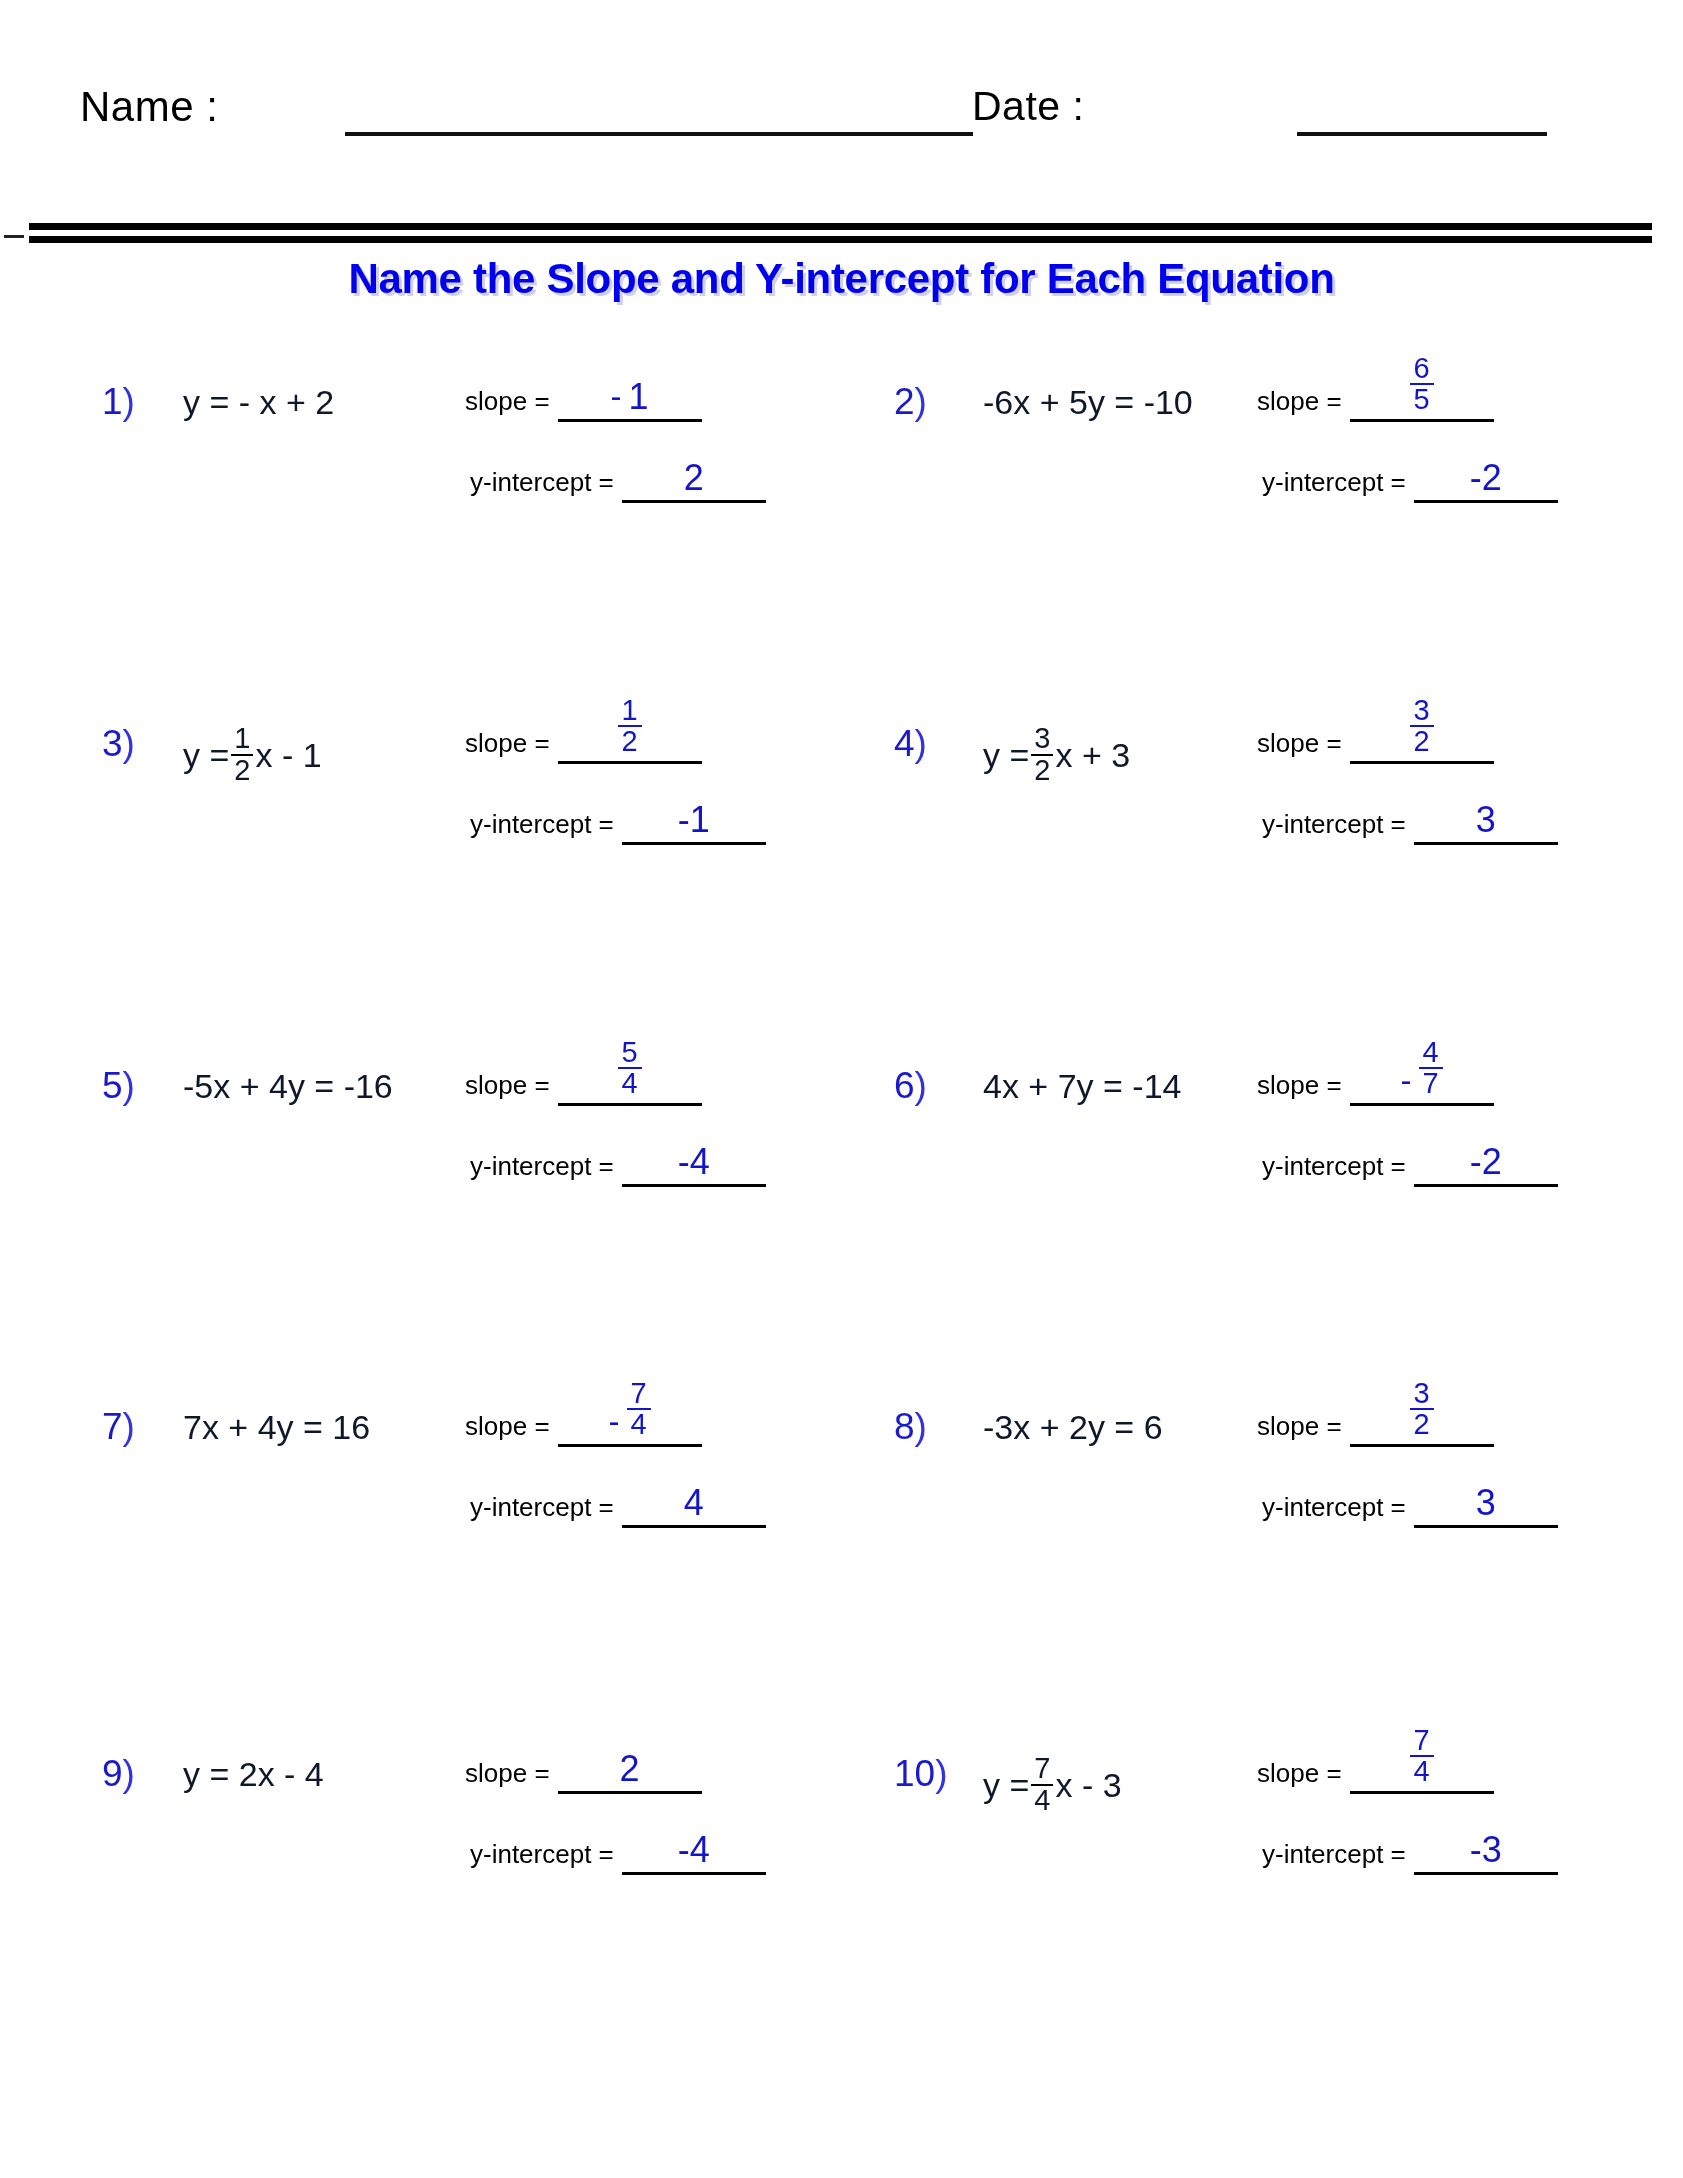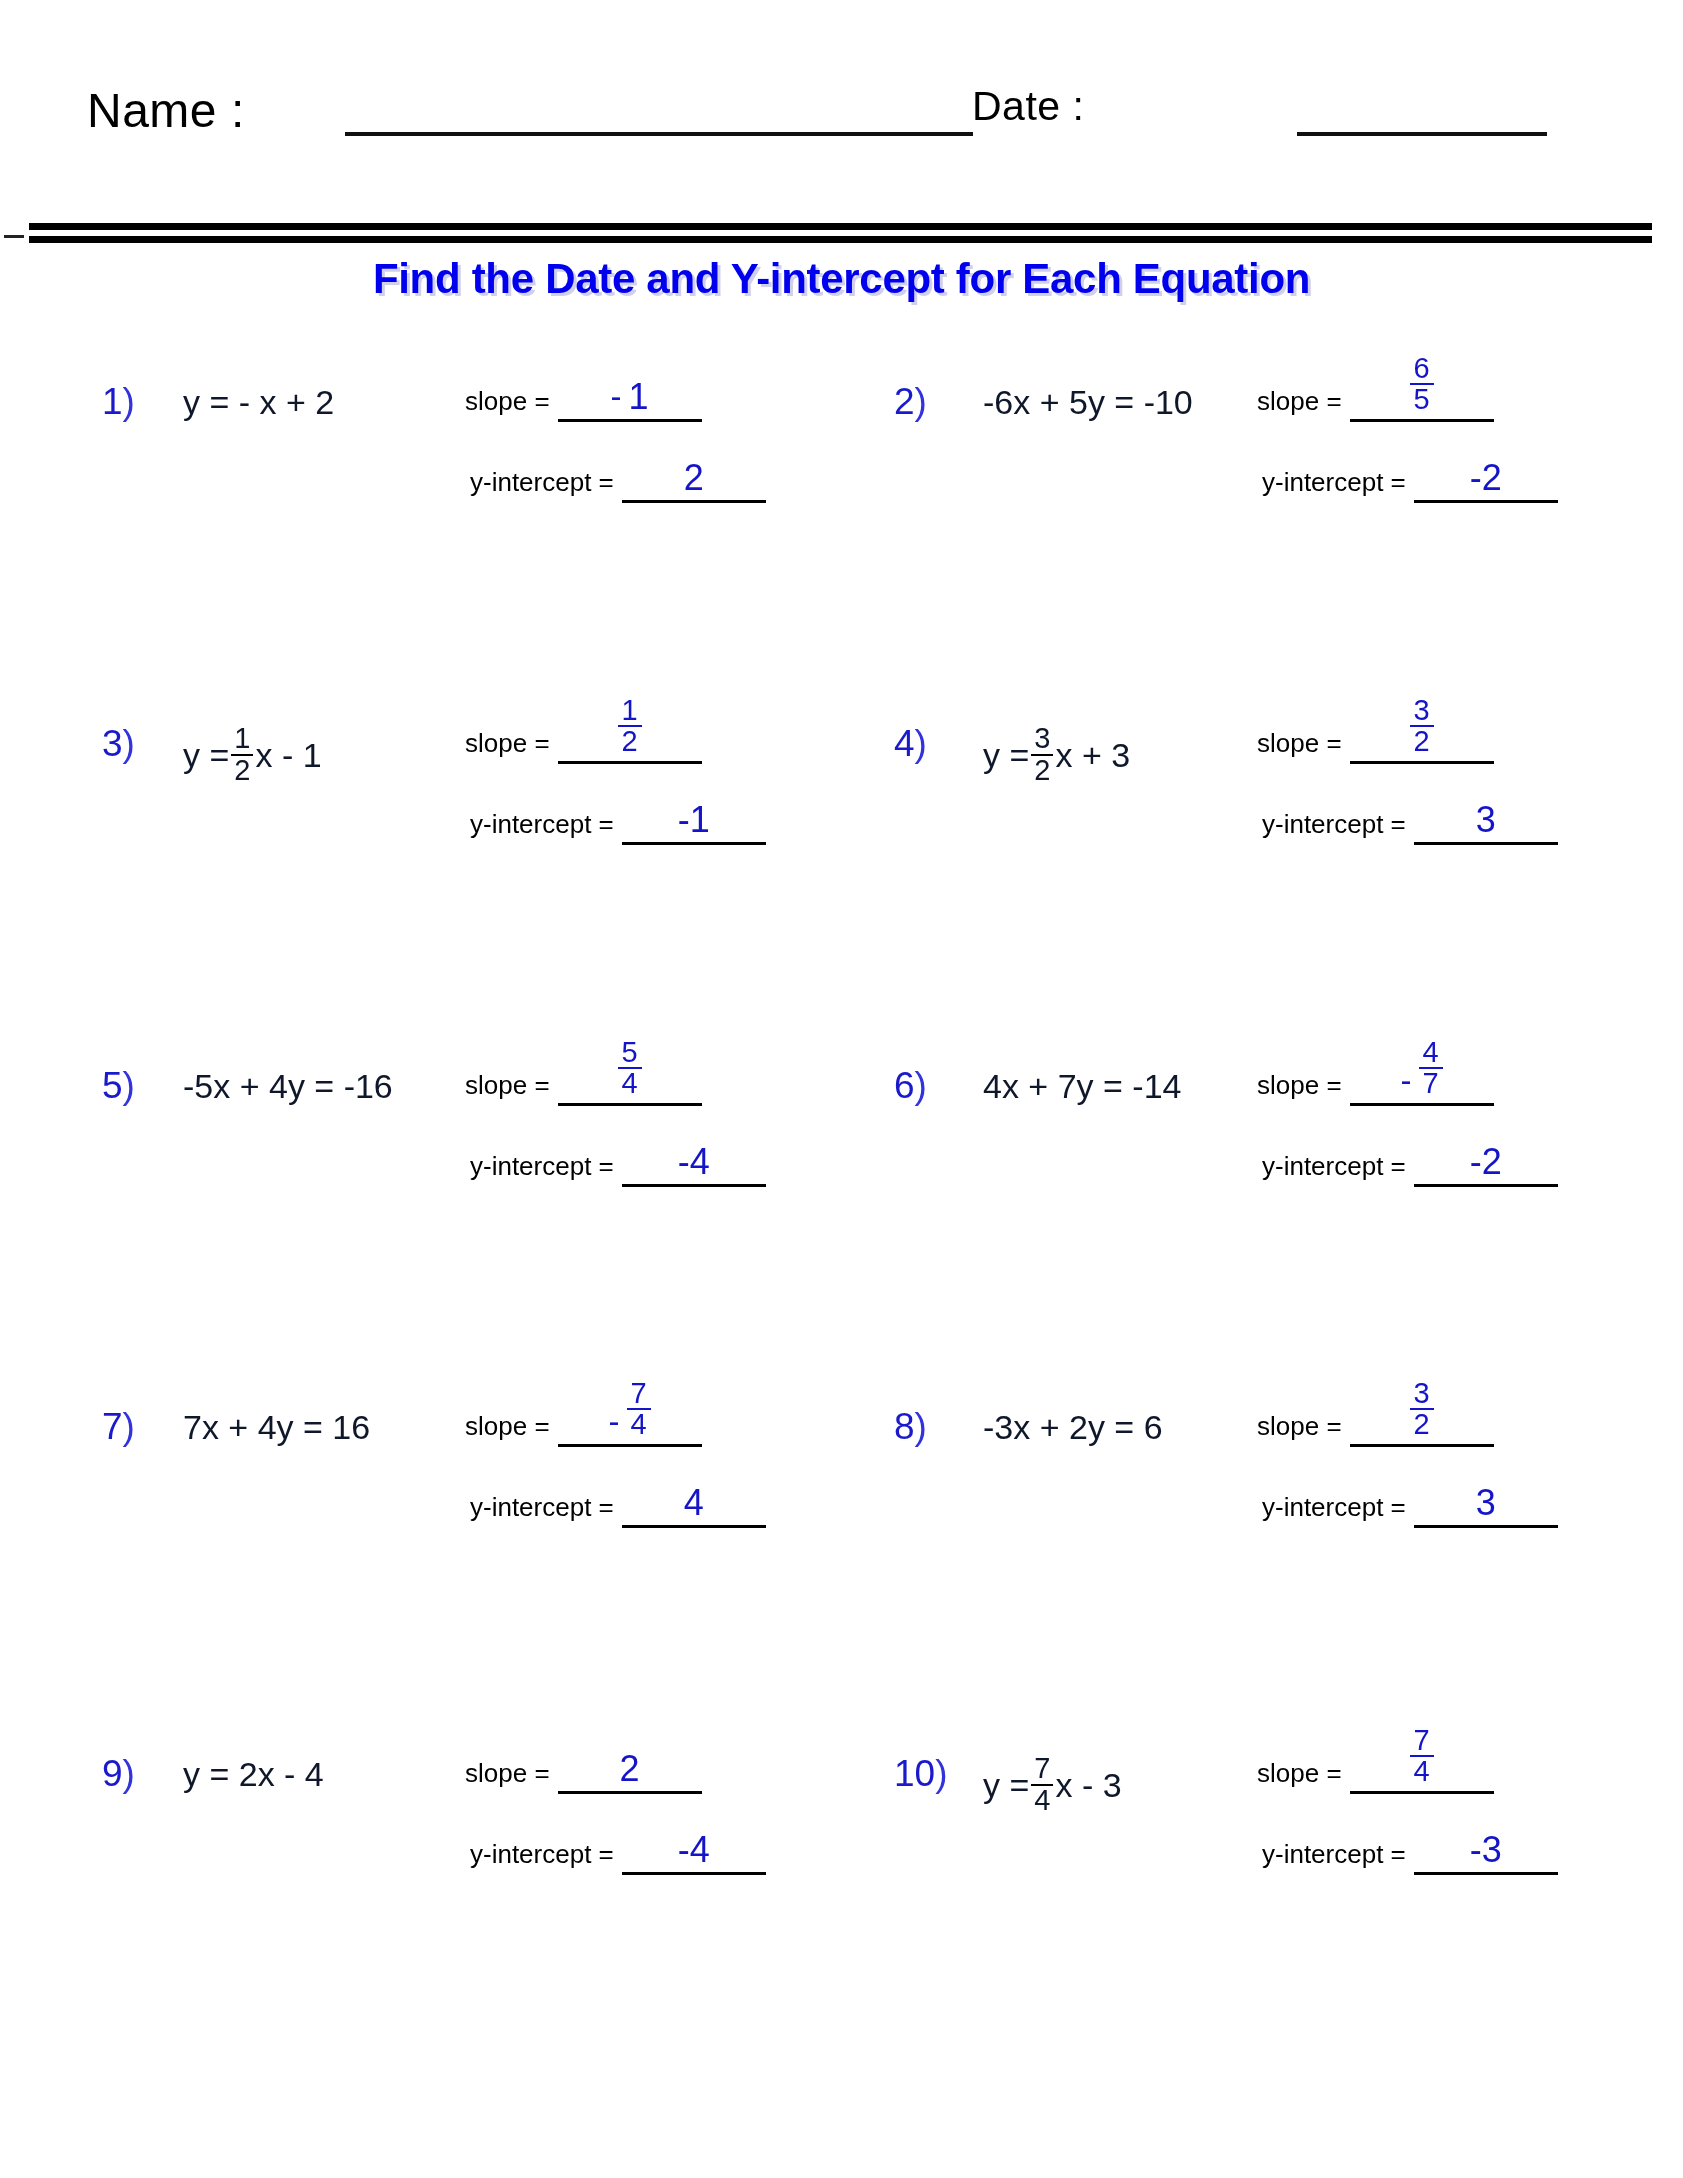--- a/index.html
+++ b/index.html
@@ -19,22 +19,22 @@
 
   
   .header {
     position: absolute;
     left: 0; top: 0;
     width: 1683px;
     height: 228px;
   }
   .name-label {
     position: absolute;
-    left: 87px;  top: 83px;
-    font-size: 48px;
+    left: 80px;  top: 83px;
+    font-size: 42px;
     letter-spacing: 0.5px;
     white-space: nowrap;
   }
   .name-rule {
     position: absolute;
     left: 345px; top: 132px;
     width: 628px; height: 0;
     border-top: 4px solid #111111;
   }
   .date-label {
@@ -214,21 +214,21 @@
   <div class="name-rule"></div>
   <div class="date-label">Date :</div>
   <div class="date-rule"></div>
   <div class="watermark">&nbsp;&nbsp;&nbsp;</div>
   <div class="divider-dash"></div>
   <div class="divider">
     <div class="divider-inner"></div>
   </div>
 </div>
 
-<div class="title">Find the Date and Y-intercept for Each Equation</div>
+<div class="title">Name the Slope and Y-intercept for Each Equation</div>
 
 <div class="sheet">
     <div class="problem col-left row-1">
       <div class="pnum"><span>1</span><span class="paren">)</span></div>
       <div class="equation">
         <span>y = - x + 2</span>
       </div>
       <div class="ansrow ansrow-slope">
         <span class="anslabel">slope =</span>
         <span class="blank">

